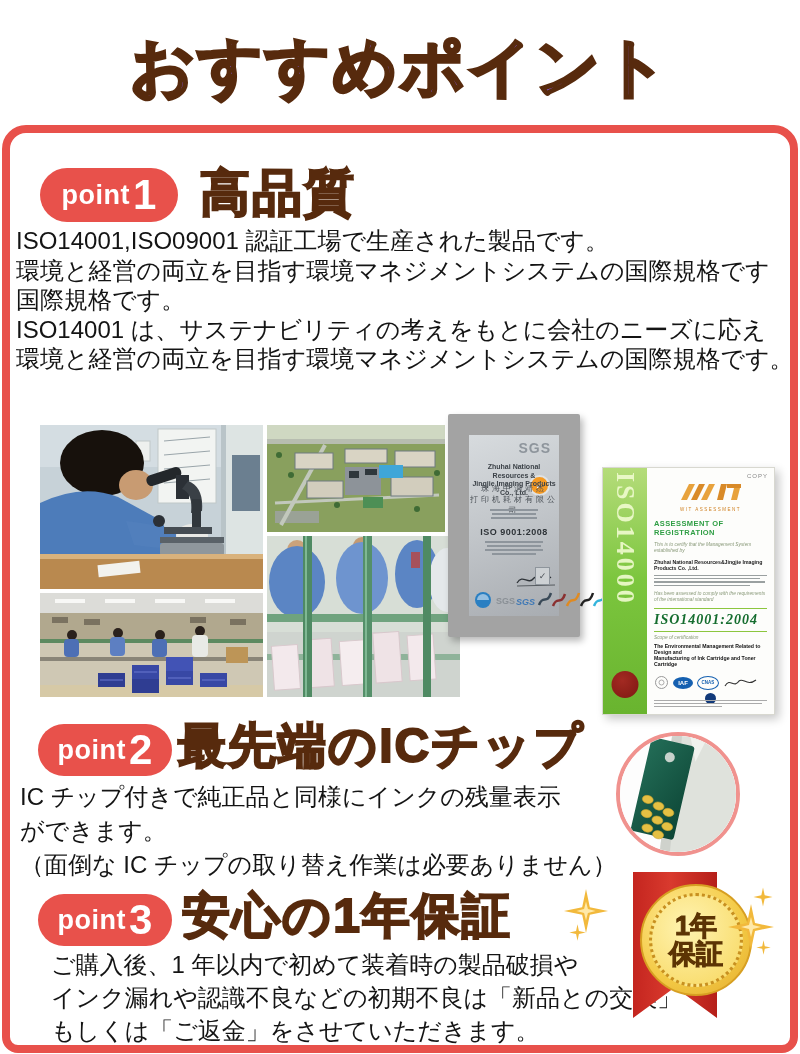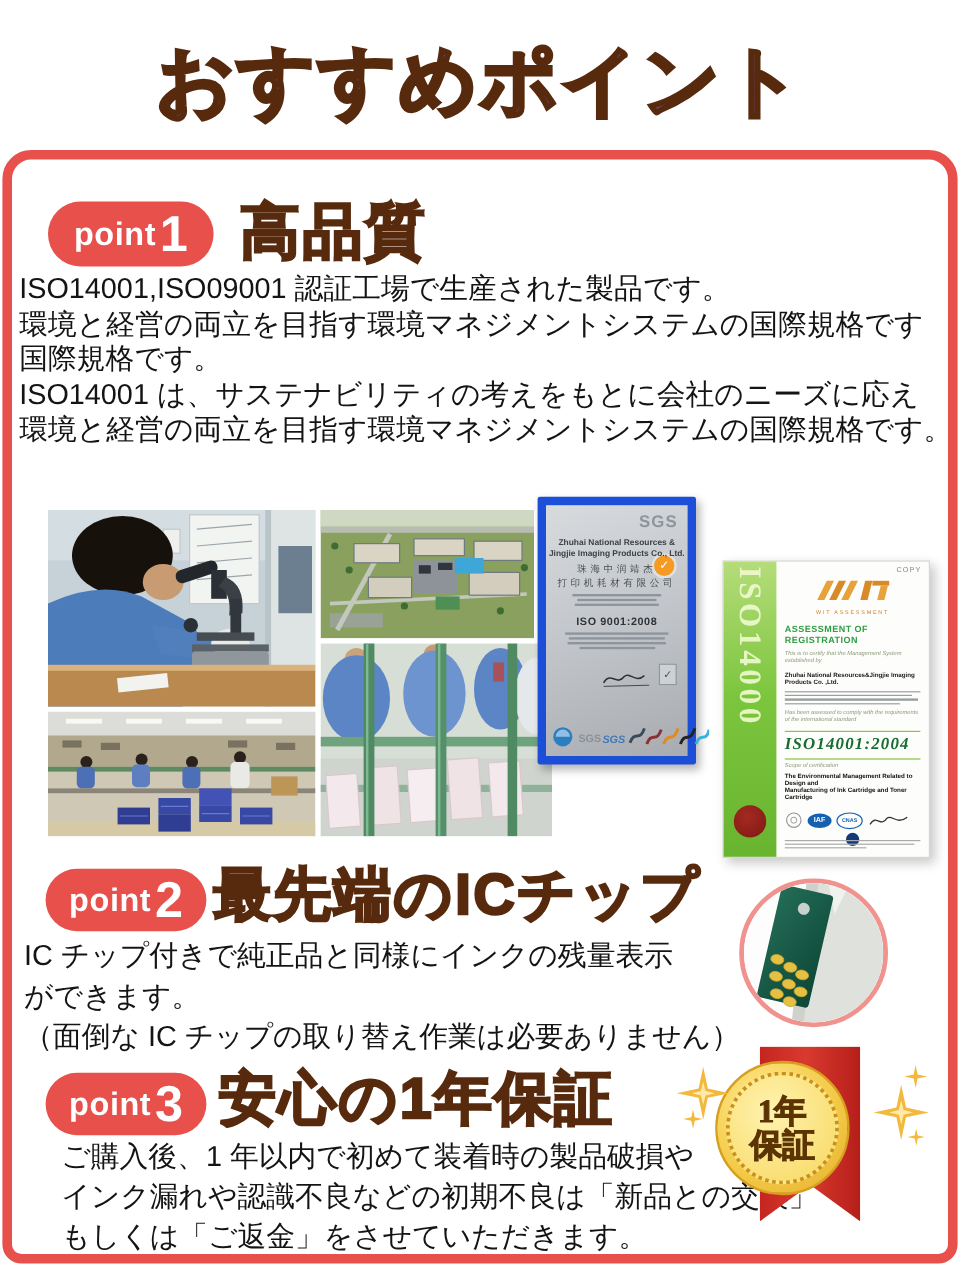--- a/index.html
+++ b/index.html
@@ -40,21 +40,21 @@
   
   .photo{position:absolute;overflow:hidden;}
   .ph-micro{left:40px;top:425px;width:223px;height:164px;}
   .ph-floor{left:40px;top:593px;width:223px;height:104px;}
   .ph-aerial{left:267px;top:425px;width:178px;height:107px;}
   .ph-line{left:267px;top:536px;width:193px;height:161px;}
   .photo svg{display:block;}
 
   
   .cert-frame{position:absolute;left:448px;top:414px;width:132px;height:223px;
-    box-sizing:border-box;background:#1d4ed8;padding:7px;border-radius:2px;
+    box-sizing:border-box;background:#a3a3a3;padding:21px;border-radius:2px;
     box-shadow:3px 4px 7px rgba(0,0,0,.28);}
   .cert-frame-inner{position:relative;width:100%;height:100%;
     background:linear-gradient(160deg,#d7dbde 0%,#c3c7cb 45%,#a8acb1 100%);}
   .sgs-brand{position:absolute;top:5px;right:8px;font-size:14px;font-weight:bold;
     color:#8e959c;letter-spacing:1px;}
   .sgs-orange{position:absolute;top:40px;right:9px;width:17px;height:17px;border-radius:50%;
     background:#f59a23;color:#fff;font-size:10px;line-height:17px;text-align:center;
     border:2px solid #dfe2e4;}
   .sgs-company{position:absolute;top:28px;left:0;width:100%;text-align:center;
     font-size:7px;font-weight:bold;color:#3c4248;line-height:8.5px;}
@@ -108,23 +108,23 @@
 
   
   .ic-circle{position:absolute;left:616px;top:732px;width:116px;height:116px;border-radius:50%;
     border:4px solid #f0928e;background:#fdfdfd;overflow:hidden;box-sizing:content-box;}
 
   
   .ribbon{position:absolute;left:633px;top:872px;width:84px;height:146px;
     background:linear-gradient(90deg,#c4251f,#d93a2e 45%,#b51f19);
     -webkit-clip-path:polygon(0 0,100% 0,100% 100%,50% 79%,0 100%);
     clip-path:polygon(0 0,100% 0,100% 100%,50% 79%,0 100%);}
-  .medal{position:absolute;left:596px;top:884px;width:112px;height:112px;border-radius:50%;
+  .medal{position:absolute;left:640px;top:884px;width:112px;height:112px;border-radius:50%;
     background:radial-gradient(circle at 35% 30%,#ffe990,#f3c944 60%,#e2a92c);
-    border:2px solid #d79f22;box-sizing:border-box;font-family:Liberation Serif, serif;}
+    border:2px solid #d79f22;box-sizing:border-box;}
   .medal-inner{position:absolute;inset:7px;border-radius:50%;
     border:3px dotted #c89020;background:radial-gradient(circle at 40% 35%,#fff3b0,#f7d75e);
     display:flex;flex-direction:column;align-items:center;justify-content:center;}
   .medal-text{font-size:27px;line-height:28px;font-weight:800;color:#5c3404;
     -webkit-text-stroke:1px #5c3404;text-align:center;}
 
   .spark{position:absolute;}
 </style>
 </head>
 <body>

